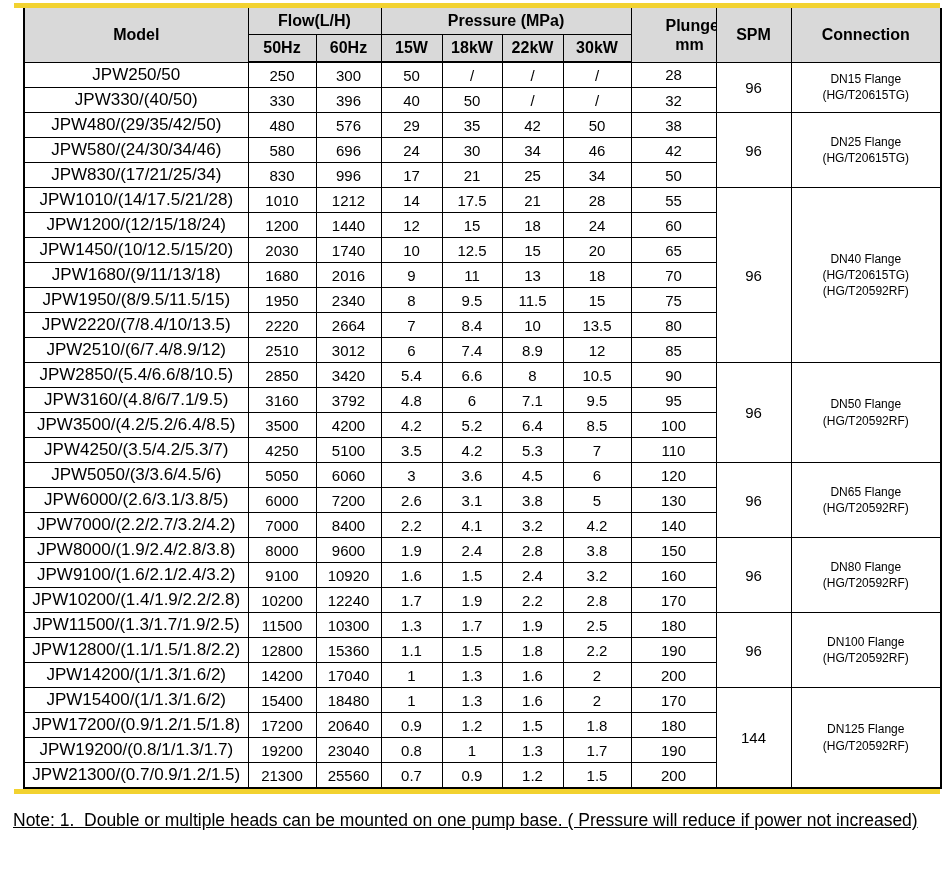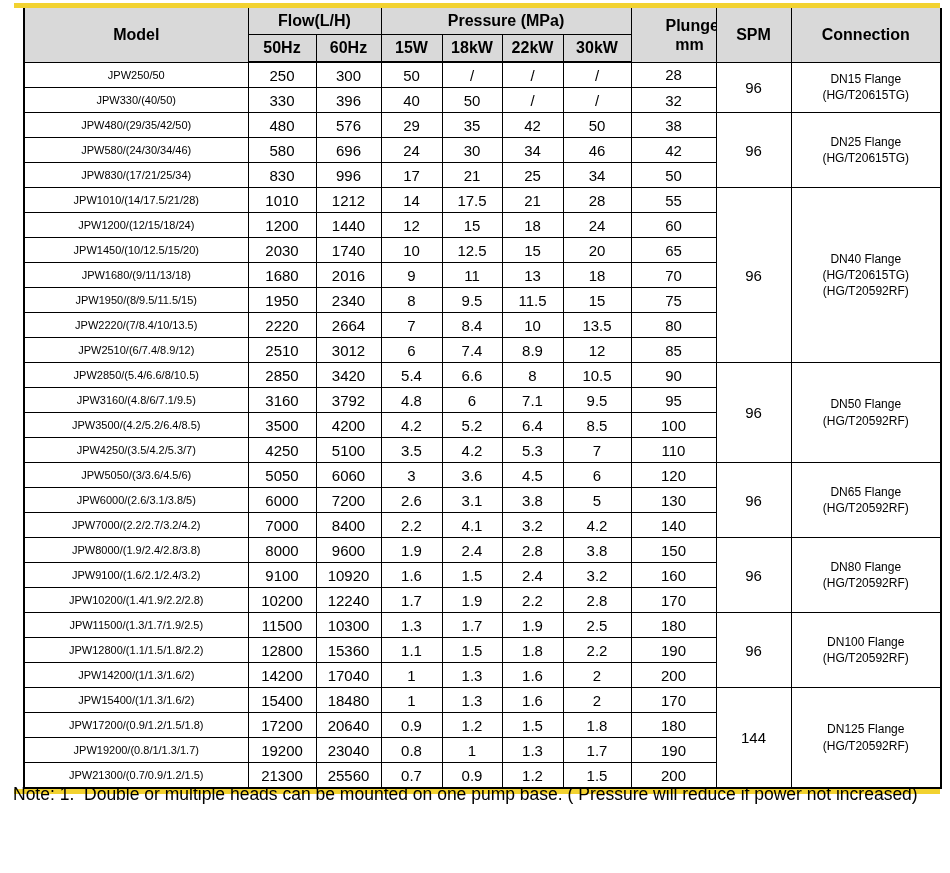--- a/index.html
+++ b/index.html
@@ -48,34 +48,35 @@
     font-weight: bold;
     font-size: 16px;
     height: 26px;
   }
   thead tr:last-child th { border-bottom: 2px solid #000; }
   tbody td {
     font-size: 15px;
     height: 24px;
     background: #ffffff;
   }
-  td.model-col { font-size: 11px; }
+  td.model-col { font-size: 17px; }
   td.conn-col {
     font-size: 12px;
     white-space: normal;
     line-height: 1.35;
   }
   .plunger-head div { line-height: 1.2; margin-left: 32px; }
   .note {
     position: absolute;
     left: 13px;
-    top: 784px;
+    top: 810px;
     width: 930px;
     font-size: 17.5px;
     white-space: pre-wrap;
+    text-decoration: underline;
   }
 </style>
 </head>
 <body>
 
 <div class="page">
   <div class="table-frame">
     <table class="spec">
       <colgroup>
         <col style="width:224px">

